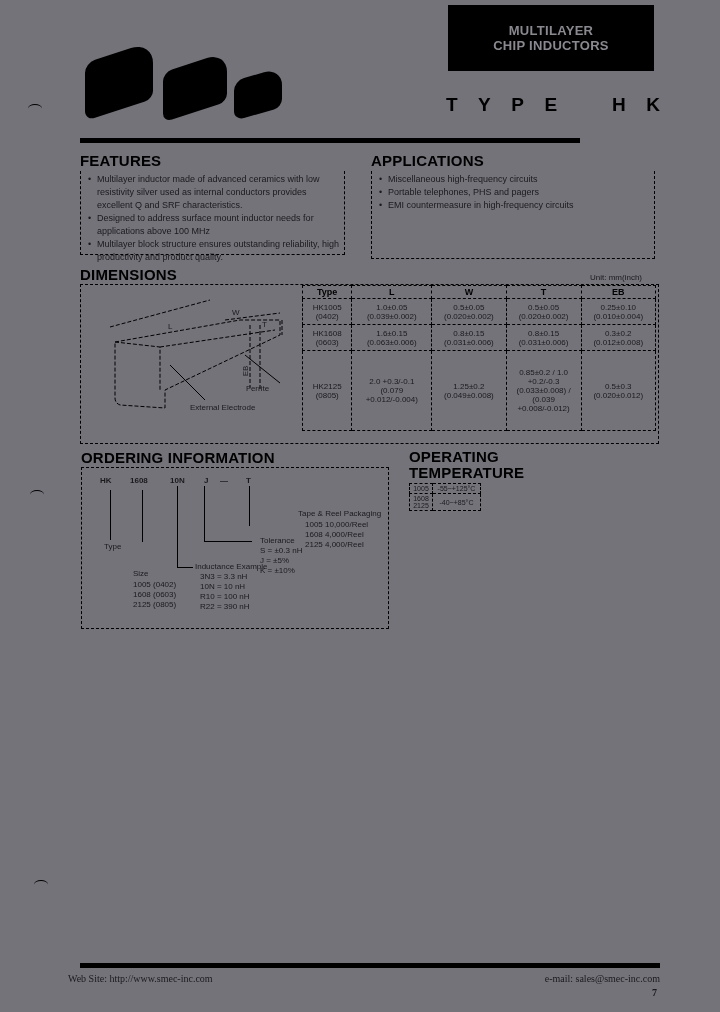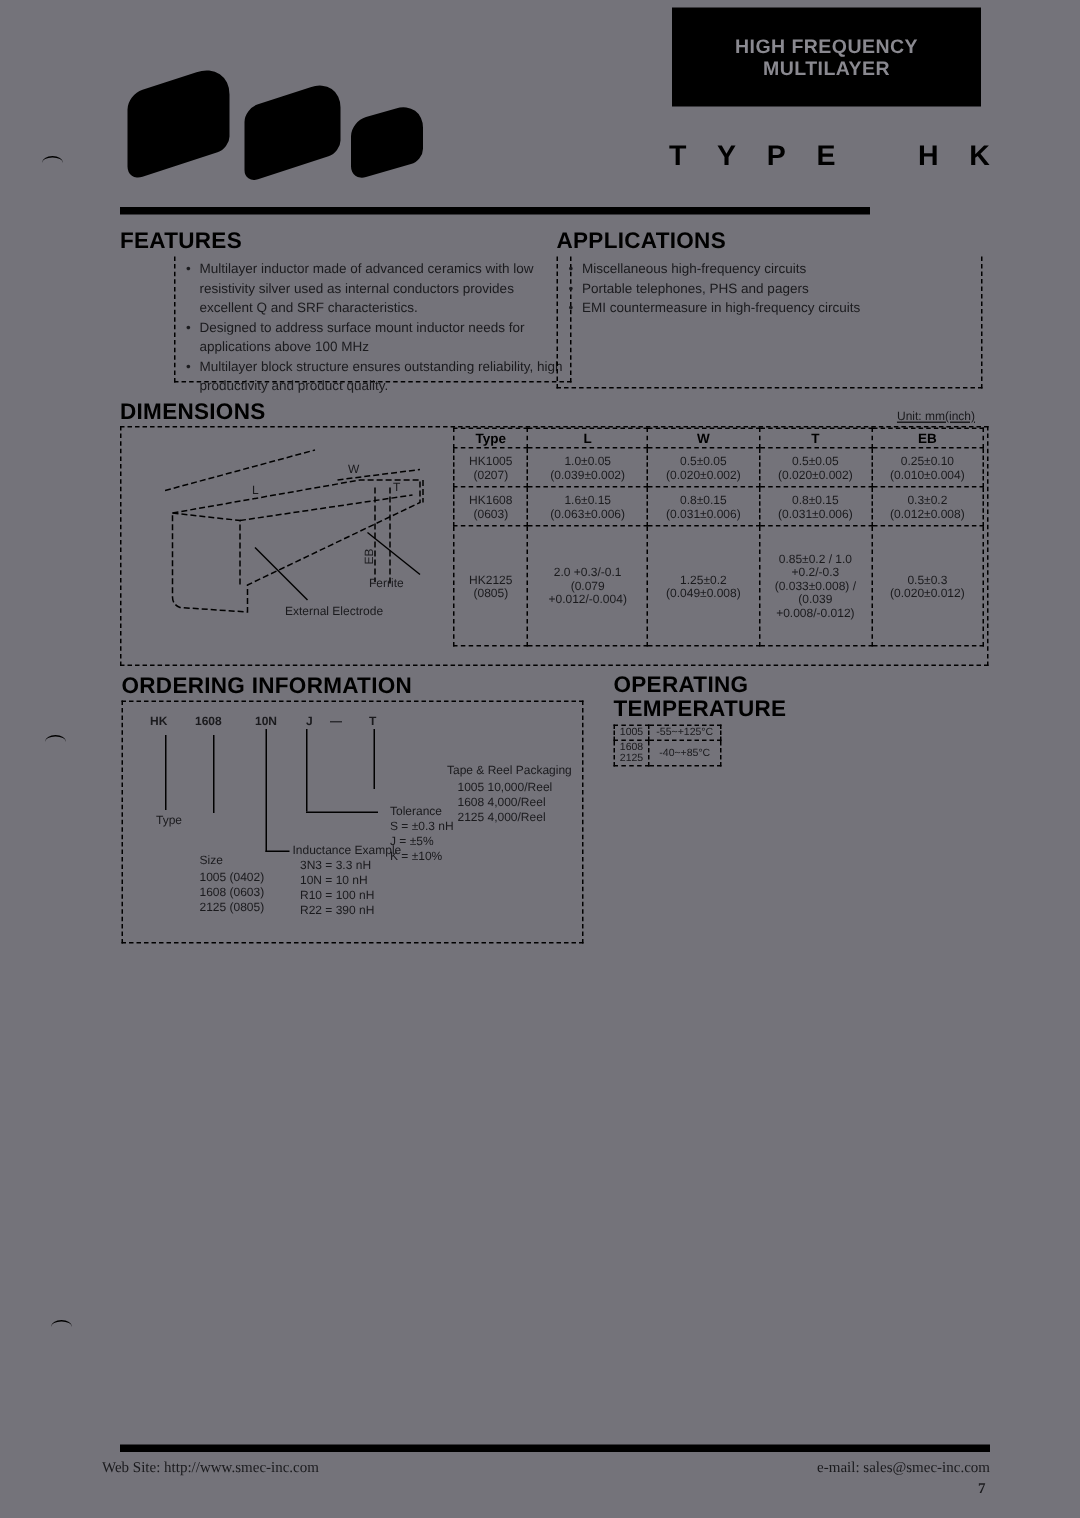--- a/index.html
+++ b/index.html
@@ -32,56 +32,56 @@
 
 <div class="chip" style="left:85px;top:52px;width:68px;height:58px;border-radius:10px 22px 8px 10px;transform:skewY(-18deg);"></div>
 <div class="chip" style="left:163px;top:62px;width:64px;height:50px;border-radius:9px 20px 8px 9px;transform:skewY(-18deg);"></div>
 <div class="chip" style="left:234px;top:74px;width:48px;height:40px;border-radius:10px 18px 8px 10px;transform:skewY(-16deg);"></div>
 
 <div class="arc" style="left:28px;top:104px;"></div>
 <div class="arc" style="left:30px;top:490px;"></div>
 <div class="arc" style="left:34px;top:880px;"></div>
 
 <div class="abs title-box">
-  <div>HIGH FREQUENCY</div>
   <div>MULTILAYER</div>
+  <div>CHIP INDUCTORS</div>
 </div>
 
 <div class="abs type-hk">
   <span>T</span>
   <span>Y</span>
   <span>P</span>
   <span>E</span>
   <span style="width:14px"></span>
   <span>H</span>
   <span>K</span>
 </div>
 
 <div class="abs rule"></div>
 
 <div class="abs h2" style="left:80px;top:152px;">FEATURES</div>
-<div class="abs box small" style="left:80px;top:171px;width:265px;height:84px;border-top:none;padding:2px 4px;box-sizing:border-box;margin-left:36px;">
+<div class="abs box small" style="left:80px;top:171px;width:265px;height:84px;border-top:none;padding:2px 4px;box-sizing:border-box;">
   <ul class="feat">
     <li>Multilayer inductor made of advanced ceramics with low resistivity silver used as internal conductors provides excellent Q and SRF characteristics.</li>
     <li>Designed to address surface mount inductor needs for applications above 100 MHz</li>
     <li>Multilayer block structure ensures outstanding reliability, high productivity and product quality.</li>
   </ul>
 </div>
 
 <div class="abs h2" style="left:371px;top:152px;text-align:center;">APPLICATIONS</div>
 <div class="abs box small" style="left:371px;top:171px;width:284px;height:88px;border-top:none;padding:2px 4px;box-sizing:border-box;">
   <ul class="feat">
     <li>Miscellaneous high-frequency circuits</li>
     <li>Portable telephones, PHS and pagers</li>
     <li>EMI countermeasure in high-frequency circuits</li>
   </ul>
 </div>
 
 <div class="abs h2" style="left:80px;top:266px;">DIMENSIONS</div>
-<div class="abs tiny" style="left:590px;top:273px;width:68px;text-align:center;text-decoration:underline;">Unit: mm(inch)</div>
+<div class="abs tiny" style="left:590px;top:273px;width:68px;text-align:left;">Unit: mm(inch)</div>
 <div class="abs box" style="left:80px;top:284px;width:577px;height:158px;"></div>
 
 <svg class="abs" style="left:110px;top:295px;" width="190" height="130" viewBox="0 0 190 130">
   <g fill="none" stroke="#000" stroke-width="1" stroke-dasharray="4,2">
     <path d="M5 47 L130 25 L170 25 L170 40 L55 95 L55 113 L10 110 Q5 108 5 103 Z"></path>
     <path d="M5 47 L50 52 L50 95"></path>
     <path d="M50 52 L165 35"></path>
     <path d="M150 30 L150 95 M140 30 L140 93"></path>
     <path d="M0 32 L100 5"></path>
     <path d="M115 25 L170 18"></path>
@@ -104,21 +104,21 @@
       <tr>
     <th style="width:48px;">Type</th>
     <th style="width:80px;">L</th>
     <th style="width:74px;">W</th>
     <th style="width:74px;">T</th>
     <th style="width:74px;">EB</th>
   </tr>
   <tr style="height:26px;">
     <td>
           <div>HK1005</div>
-          <div>(0207)</div>
+          <div>(0402)</div>
         </td>
     <td>
           <div>1.0±0.05</div>
           <div>(0.039±0.002)</div>
         </td>
     <td>
           <div>0.5±0.05</div>
           <div>(0.020±0.002)</div>
         </td>
     <td>

